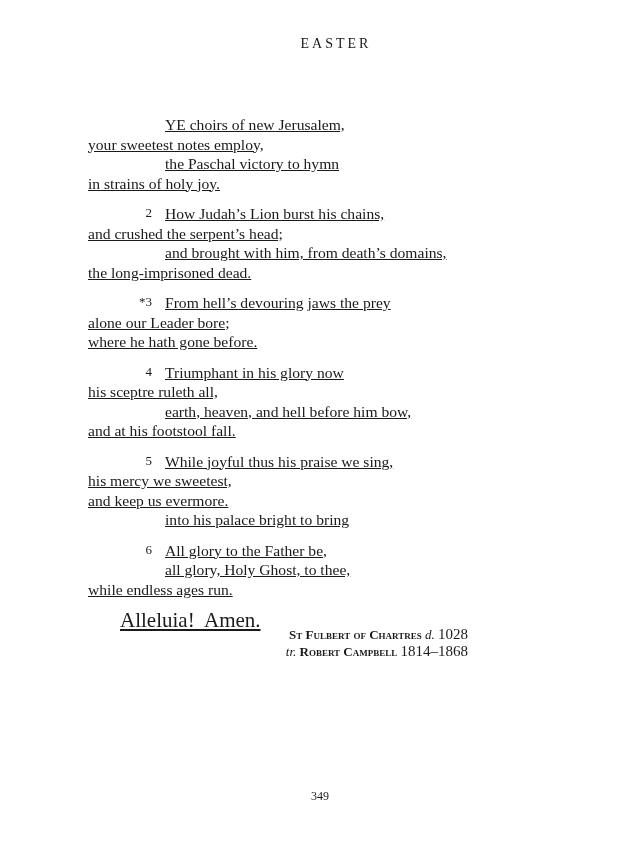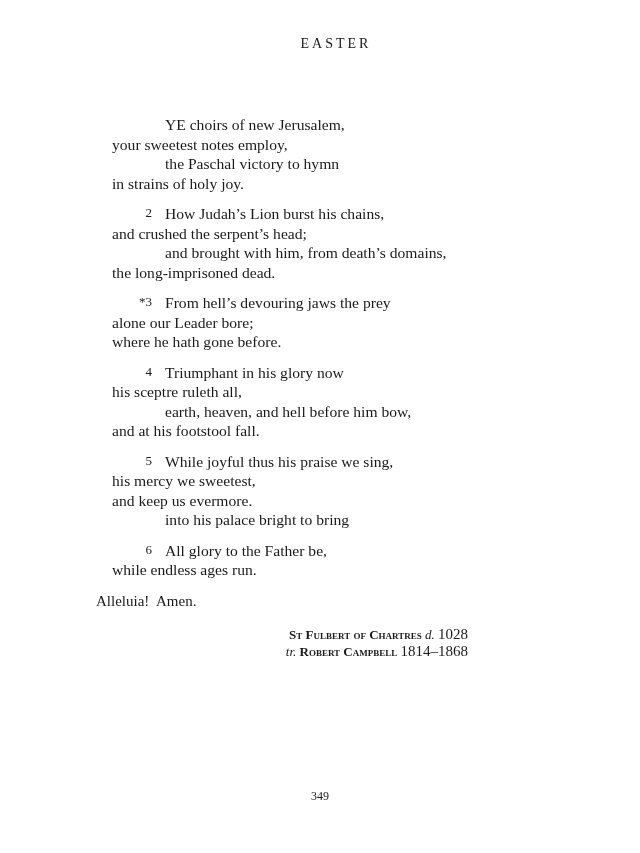--- a/index.html
+++ b/index.html
@@ -5,30 +5,30 @@
     html, body { margin: 0; padding: 0; background: #ffffff; }
     body {
       width: 640px; height: 853px; position: relative; overflow: hidden;
       font-family: "Liberation Serif", "DejaVu Serif", serif;
       color: #1a1a1a;
     }
     .running-head {
       position: absolute; top: 36px; left: 16px; width: 640px;
       text-align: center; font-size: 14px; letter-spacing: 3px;
     }
-    .hymn { position: absolute; left: 0; top: 115px; width: 640px; }
+    .hymn { position: absolute; left: 0; top: 115px; width: 640px; text-decoration: underline; }
     .verse { position: relative; margin-bottom: 11px; }
     .verse-num {
       position: absolute; left: 134px; width: 18px; text-align: right;
       font-size: 13px; top: 1px;
     }
     .line { position: relative; font-size: 15.6px; line-height: 19.5px; white-space: nowrap; }
     .line.l0 { padding-left: 165px; }
-    .line.l1 { padding-left: 112px; }
-    .amen { padding-left: 96px; font-size: 15px; line-height: 20px; }
+    .line.l1 { padding-left: 88px; }
+    .amen { padding-left: 120px; font-size: 21px; line-height: 20px; }
     .attribution {
       position: absolute; top: 626px; right: 172px; text-align: right;
       font-size: 13px; line-height: 16px;
     }
     .sc { font-variant: small-caps; font-weight: bold; }
     .it { font-style: italic; }
     .small { font-size: 15px; }
     .page-number {
       position: absolute; top: 789px; left: 0; width: 640px; text-align: center;
       font-size: 12px;
@@ -74,20 +74,21 @@
     <span class="verse-num">5</span>
     <div class="line l0">While joyful thus his praise we sing,</div>
     <div class="line l1">his mercy we sweetest,</div>
     <div class="line l1">and keep us evermore.</div>
     <div class="line l0">into his palace bright to bring</div>
   </div>
 
   <div class="verse">
     <span class="verse-num">6</span>
     <div class="line l0">All glory to the Father be,</div>
+    <div class="line l0">all glory, Holy Ghost, to thee,</div>
     <div class="line l1">while endless ages run.</div>
   </div>
 
   <div class="amen" style="white-space:pre;">Alleluia!  Amen.</div>
 </div>
 
 <div class="attribution">
   <div>
     <span class="sc">St Fulbert of Chartres</span>
     <span class="it">d.</span>

